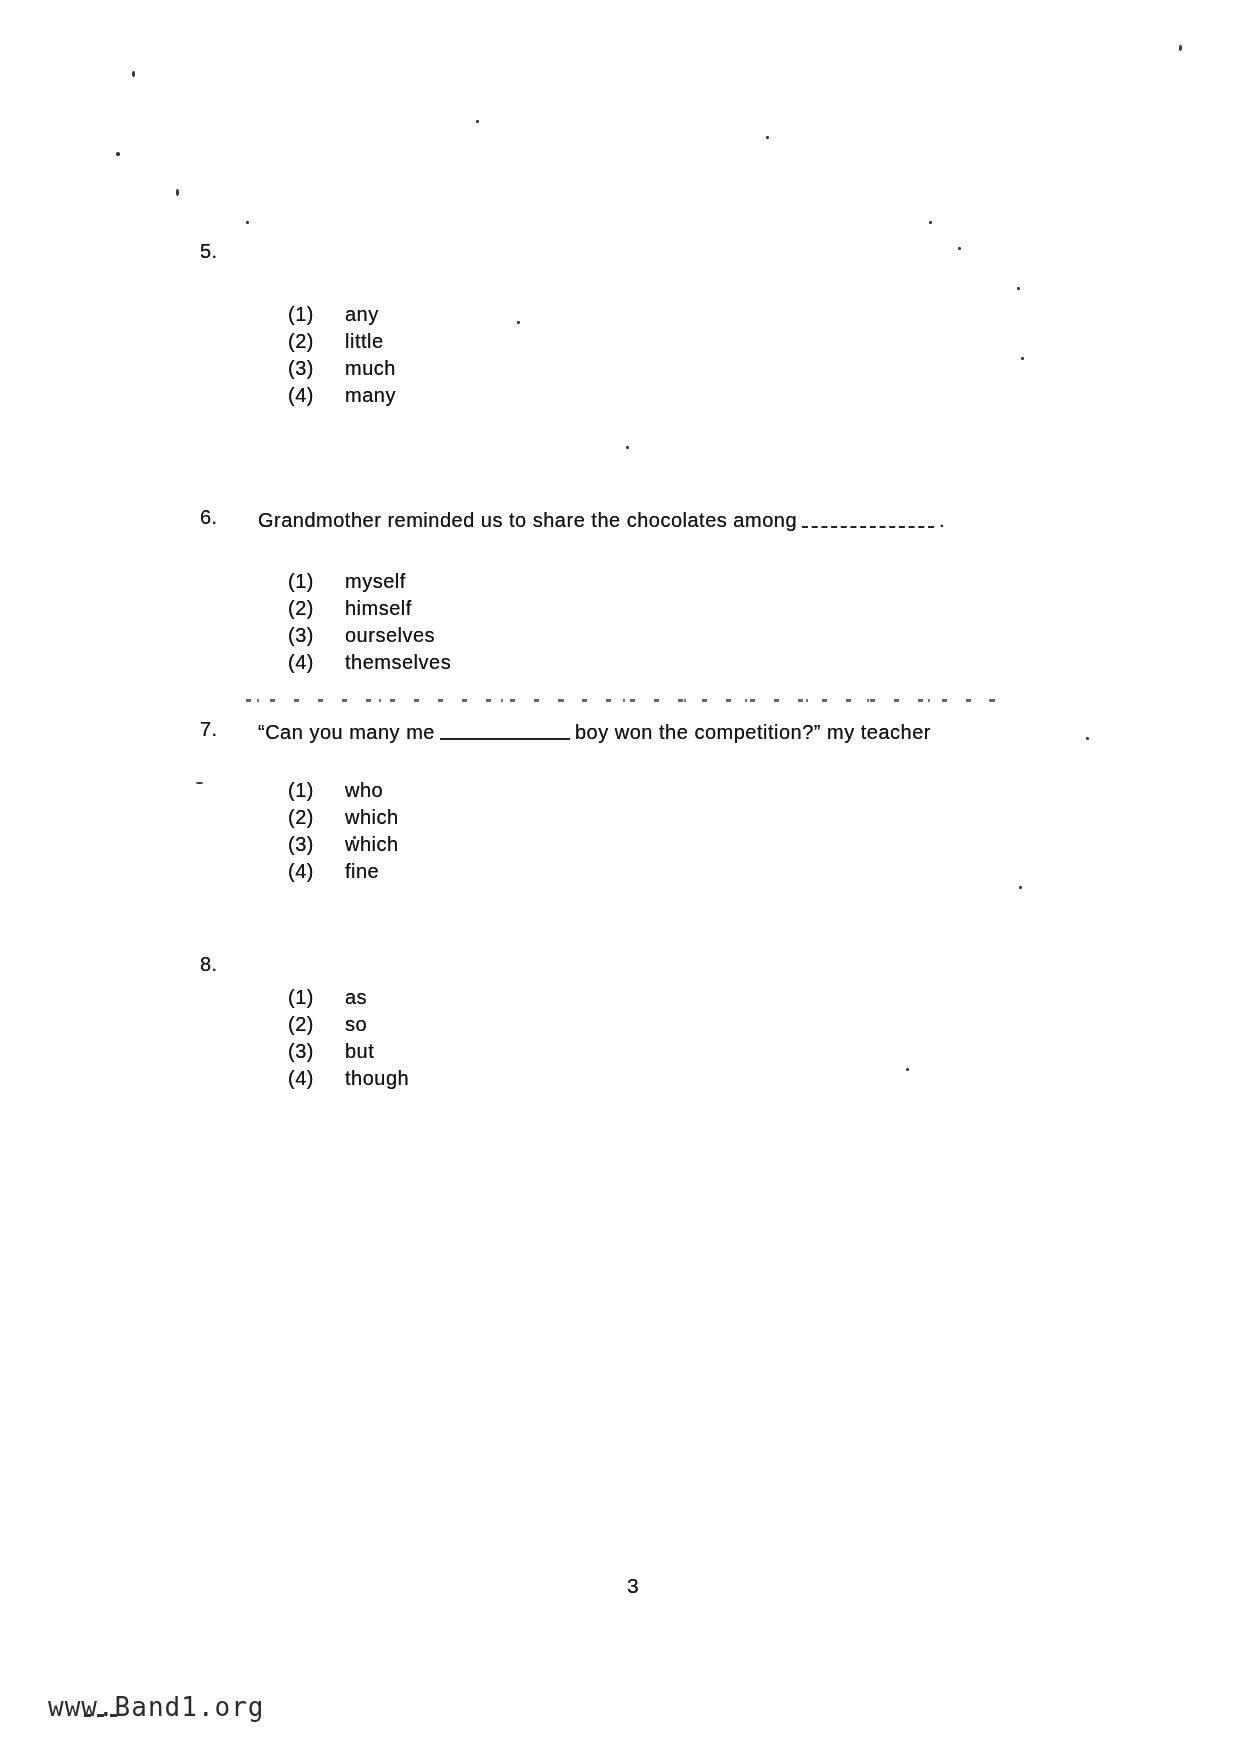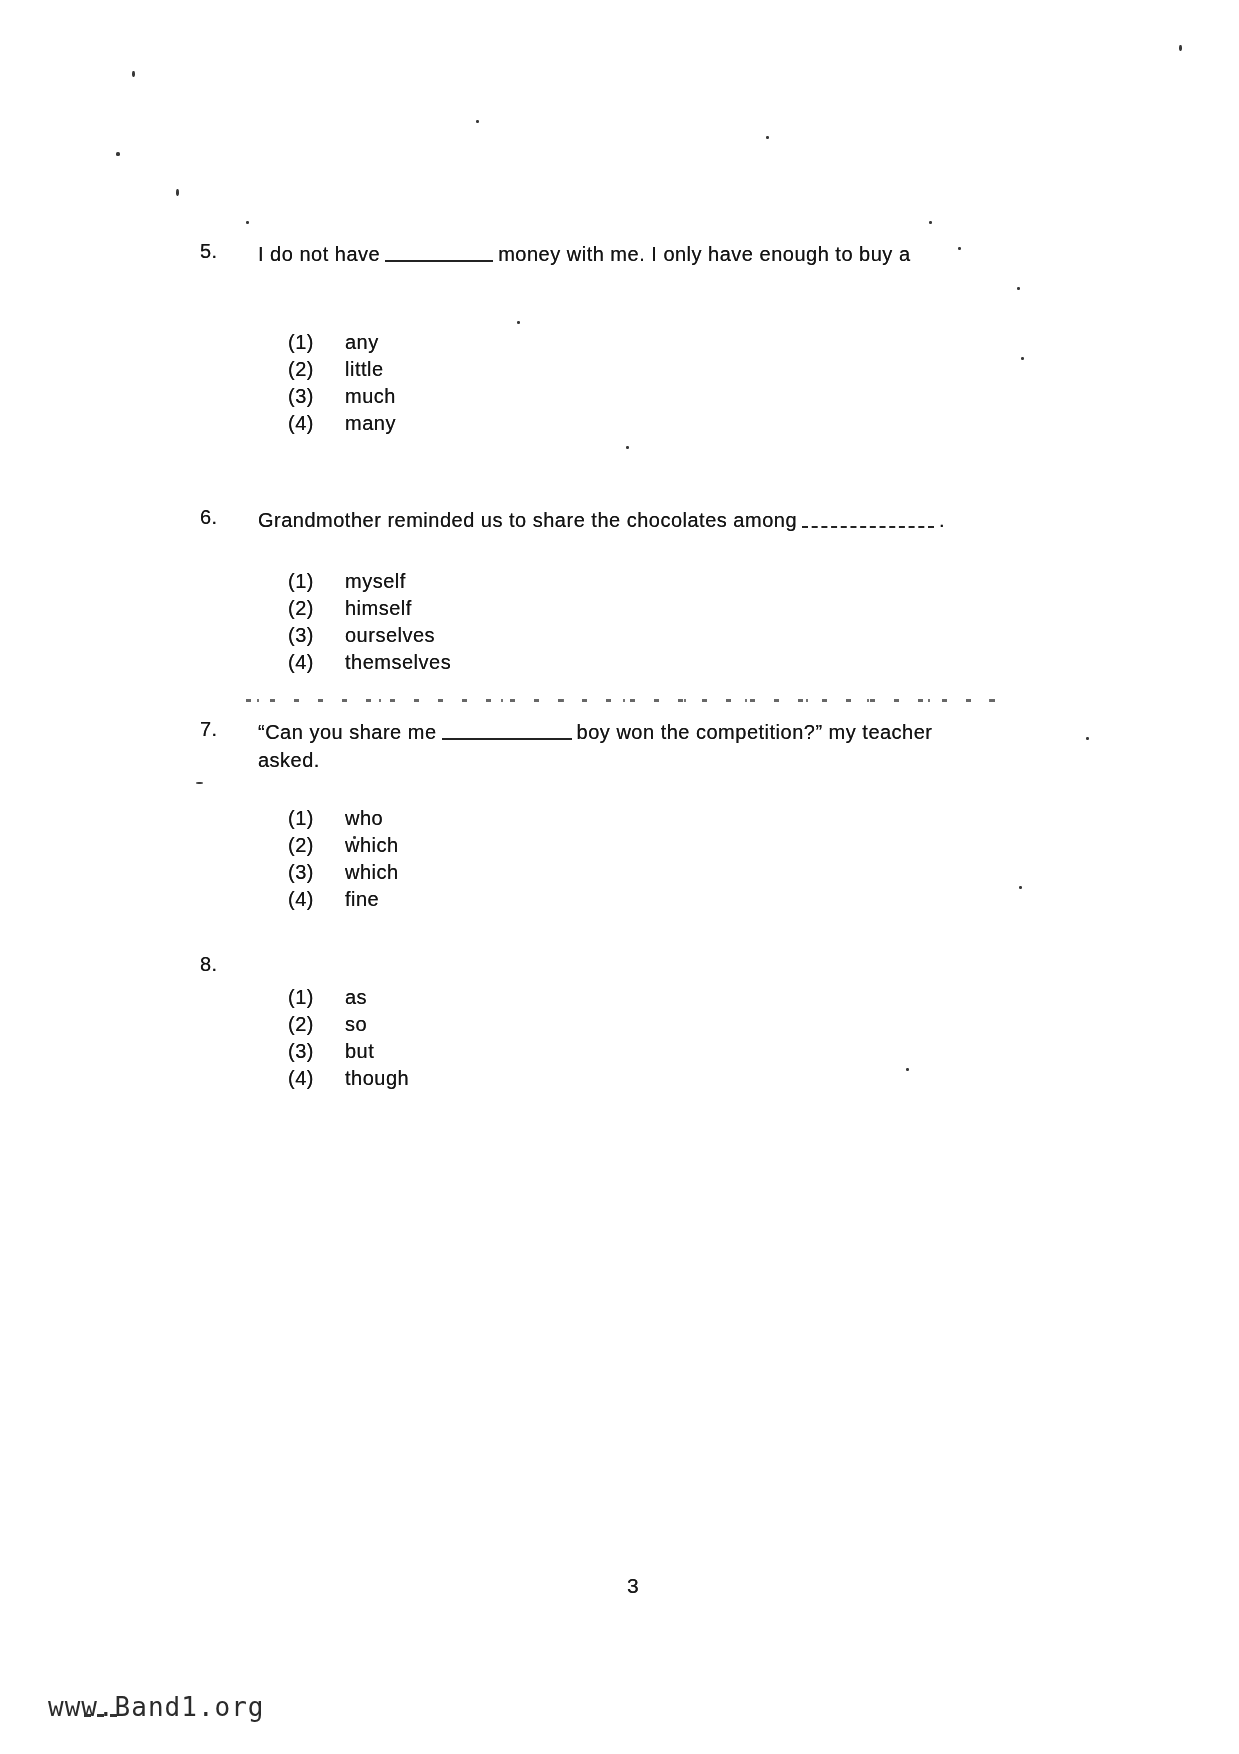--- a/index.html
+++ b/index.html
@@ -52,21 +52,20 @@
 </style>
 </head>
 <body>
 
 <div class="scan">
 
   <div class="question q5">
     <div class="q-row">
       <div class="q-num">5.</div>
       <div class="q-body">
-        <div class="stem-line"><span>I do not have</span><span class="blank" style="width:108px"></span><span>money with me. I only have enough to buy a</span></div>
         <div class="opts">
           <div class="opt-row">
               <span class="opt-label">(1)</span>
               <span>any</span>
             </div>
           <div class="opt-row">
               <span class="opt-label">(2)</span>
               <span>little</span>
             </div>
           <div class="opt-row">
@@ -109,22 +108,21 @@
       </div>
     </div>
   </div>
 
   <div class="divider"></div>
 
   <div class="question q7">
     <div class="q-row">
       <div class="q-num">7.</div>
       <div class="q-body">
-        <div class="stem-line"><span>“Can you share me</span><span class="blank" style="width:130px"></span><span>boy won the competition?” my teacher</span></div>
-        <div class="stem-line stem-line2">asked.</div>
+        <div class="stem-line"><span>“Can you many me</span><span class="blank" style="width:130px"></span><span>boy won the competition?” my teacher</span></div>
         <div class="opts">
           <div class="opt-row">
               <span class="opt-label">(1)</span>
               <span>who</span>
             </div>
           <div class="opt-row">
               <span class="opt-label">(2)</span>
               <span>which</span>
             </div>
           <div class="opt-row">

